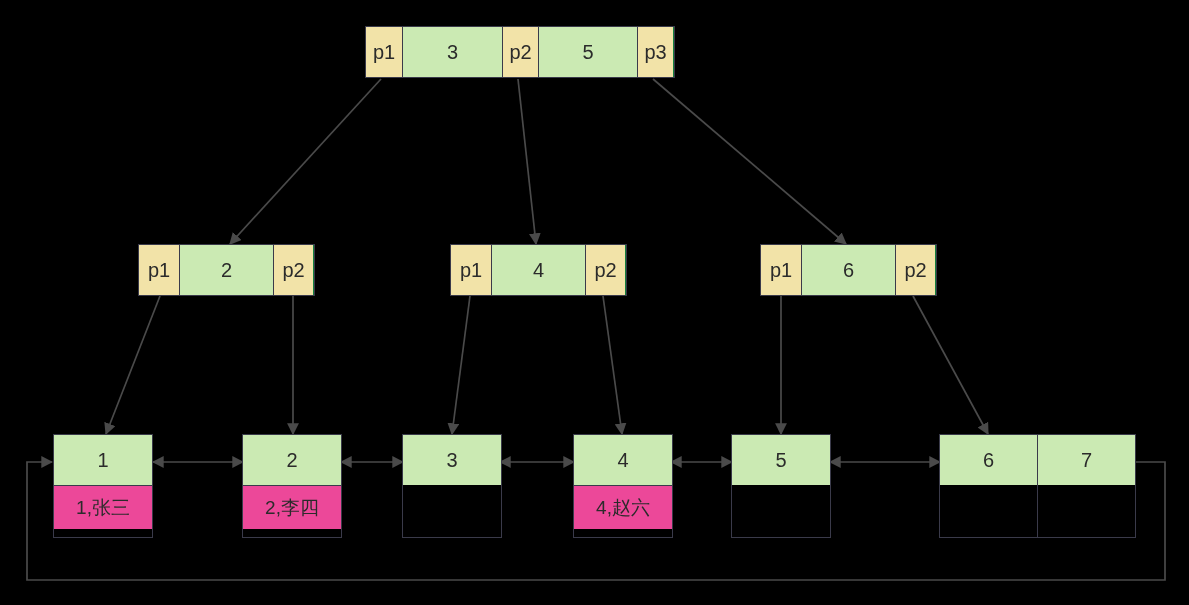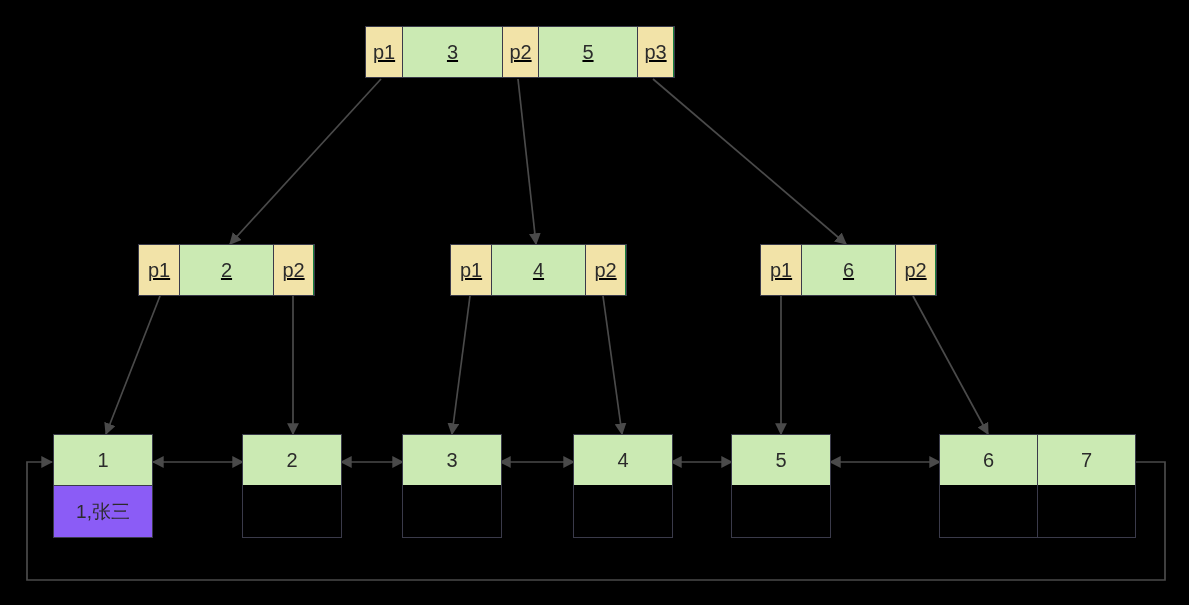--- a/index.html
+++ b/index.html
@@ -24,21 +24,20 @@
     width: 1189px;
     height: 605px;
     pointer-events: none;
   }
   .node {
     position: absolute;
     display: flex;
     box-sizing: border-box;
     border: 1.6px solid #3a3a4a;
     background: #15803d;
-    text-decoration: underline;
   }
   .cell {
     box-sizing: border-box;
     display: flex;
     align-items: center;
     justify-content: center;
     font-size: 20px;
     color: #2b2b2b;
     line-height: 1.12;
     text-align: center;
@@ -72,22 +71,22 @@
     background: #cbeab3;
     height: 50px;
     display: flex;
     align-items: center;
     justify-content: center;
     font-size: 20px;
     color: #2b2b2b;
   }
   .leaf-val {
     box-sizing: border-box;
-    background: #8b5cf6;
-    height: 52px;
+    background: #ec4899;
+    height: 44px;
     border-top: 1.6px solid #3a3a4a;
     display: flex;
     align-items: center;
     justify-content: center;
     font-size: 19px;
     color: #2b2b2b;
     line-height: 1.15;
     text-align: center;
     padding: 0 3px;
   }
@@ -161,32 +160,34 @@
   <div class="leaf" style="left:53px; top:434px; width:100px; height:104px;">
     <div class="leaf-col">
       <div class="leaf-key">1</div>
       <div class="leaf-val">1,张三</div>
     </div>
   </div>
 
   <div class="leaf" style="left:242px; top:434px; width:100px; height:104px;">
     <div class="leaf-col">
       <div class="leaf-key">2</div>
+      <div class="leaf-val">2,李四</div>
     </div>
   </div>
 
   <div class="leaf" style="left:402px; top:434px; width:100px; height:104px;">
     <div class="leaf-col">
       <div class="leaf-key">3</div>
     </div>
   </div>
 
   <div class="leaf" style="left:573px; top:434px; width:100px; height:104px;">
     <div class="leaf-col">
       <div class="leaf-key">4</div>
+      <div class="leaf-val">4,赵六</div>
     </div>
   </div>
 
   <div class="leaf" style="left:731px; top:434px; width:100px; height:104px;">
     <div class="leaf-col">
       <div class="leaf-key">5</div>
     </div>
   </div>
 
   <div class="leaf" style="left:939px; top:434px; width:197px; height:104px;">

